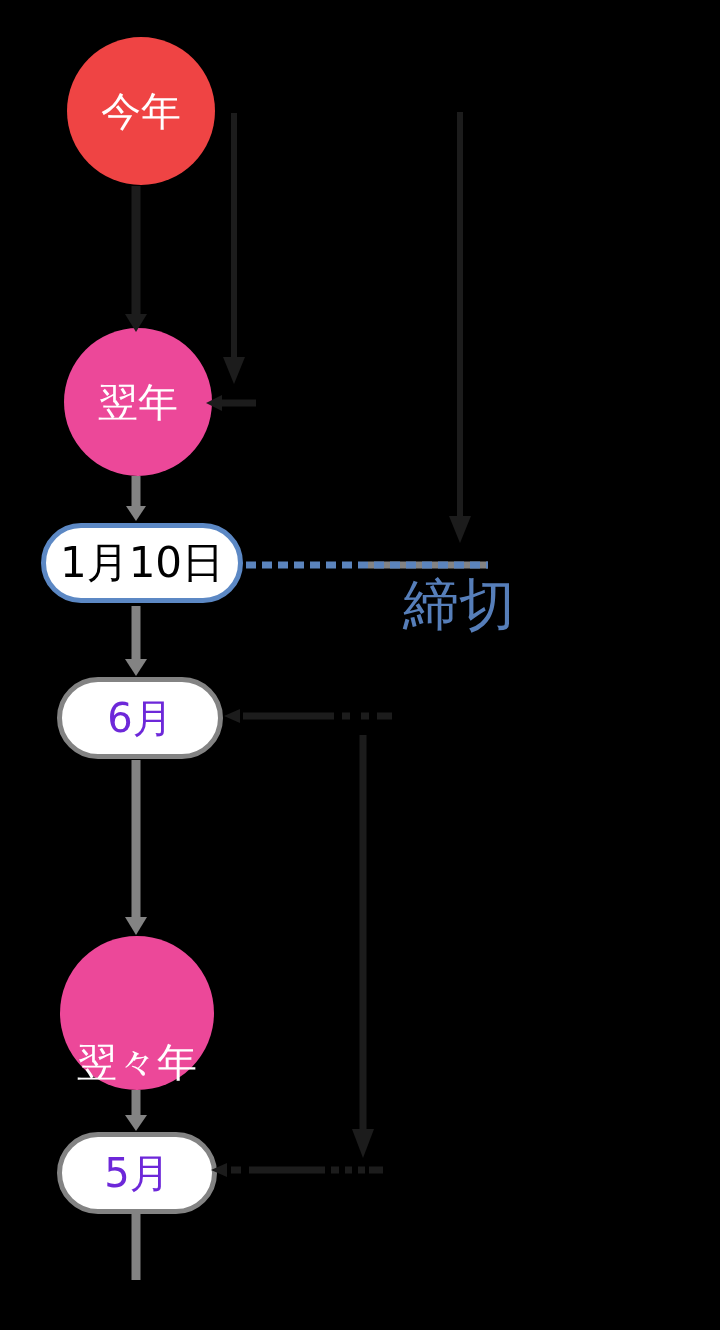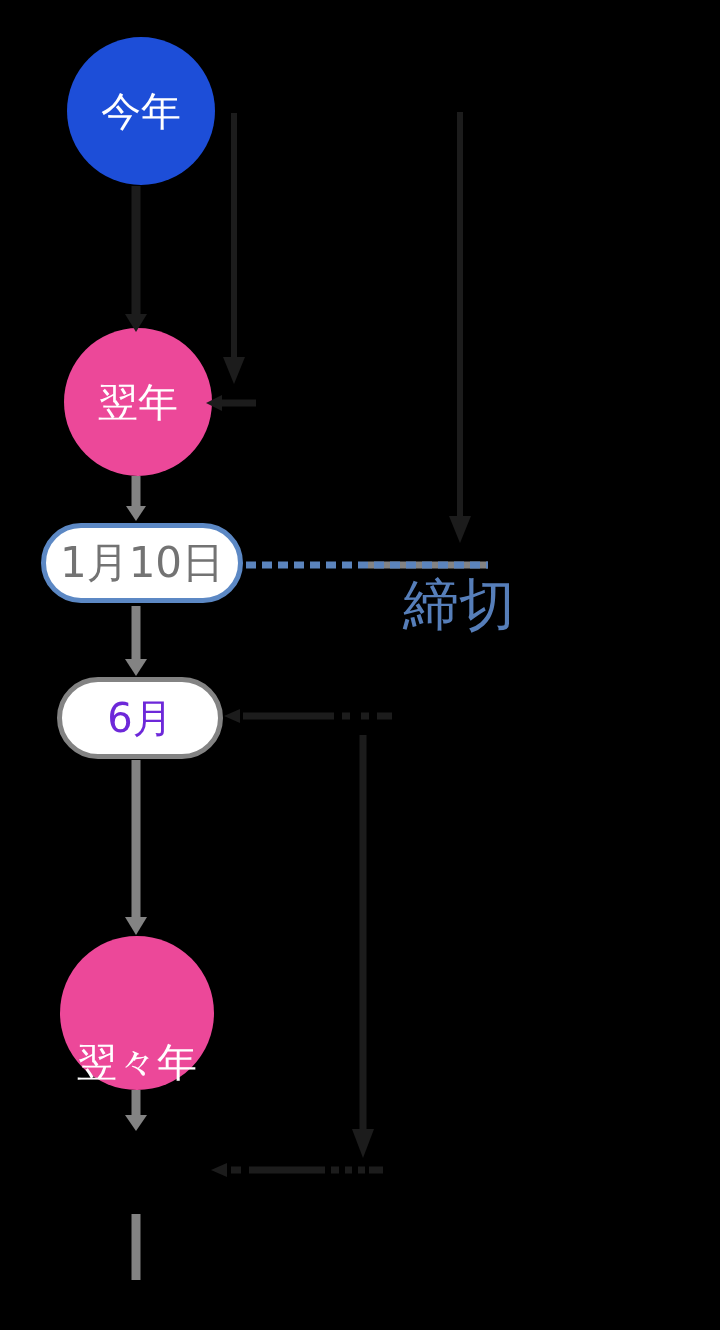--- a/index.html
+++ b/index.html
@@ -10,24 +10,24 @@
     overflow:hidden;
     font-family:"DejaVu Sans","Liberation Sans",sans-serif;
   }
   .node{
     position:absolute;
     display:flex;align-items:center;justify-content:center;
     box-sizing:border-box;
     text-align:center;
   }
   .circle{border-radius:50%;color:#ffffff;font-size:40px;}
-  .circle-dark{background:#1d4ed8;align-items:center;}
+  .circle-dark{background:#ef4444;align-items:center;}
   .circle-gray{background:#ec4899;}
   .pill{background:#ffffff;border-radius:42px;}
-  .pill-blue{border:5px solid #5c88c4;color:#737373;font-size:42px;text-align:right;}
+  .pill-blue{border:5px solid #5c88c4;color:#000000;font-size:42px;text-align:right;}
   .pill-gray{border:5px solid #838383;color:#6d28d9;font-size:40px;}
   .edge-label{
     position:absolute;
     color:#567eb9;font-size:56px;line-height:1.1;
     white-space:nowrap;
   }
   svg.overlay{position:absolute;left:0;top:0;pointer-events:none;}
 </style>
 </head>
 <body>
@@ -47,20 +47,23 @@
   </div>
 
   <div class="node pill pill-gray" style="left:57px;top:677px;width:166px;height:82px;border-radius:41px;">
     <span>6月</span>
   </div>
 
   <div class="node circle circle-gray" style="left:60px;top:936px;width:154px;height:154px;align-items:flex-end;">
     <span>翌々年</span>
   </div>
 
+  <div class="node pill pill-gray" style="left:57px;top:1132px;width:160px;height:82px;border-radius:41px;">
+    <span>5月</span>
+  </div>
 
   <div class="edge-label" style="left:403px;top:574px;">締切</div>
 
   <svg class="overlay" width="720" height="1330" viewBox="0 0 720 1330">
 
     <line x1="136" y1="186" x2="136" y2="316" stroke="#1c1c1c" stroke-width="9"></line>
     <polygon points="125,314 147,314 136,332" fill="#1c1c1c"></polygon>
 
     <line x1="136" y1="476" x2="136" y2="508" stroke="#838383" stroke-width="9"></line>
     <polygon points="126,506 146,506 136,521" fill="#838383"></polygon>

